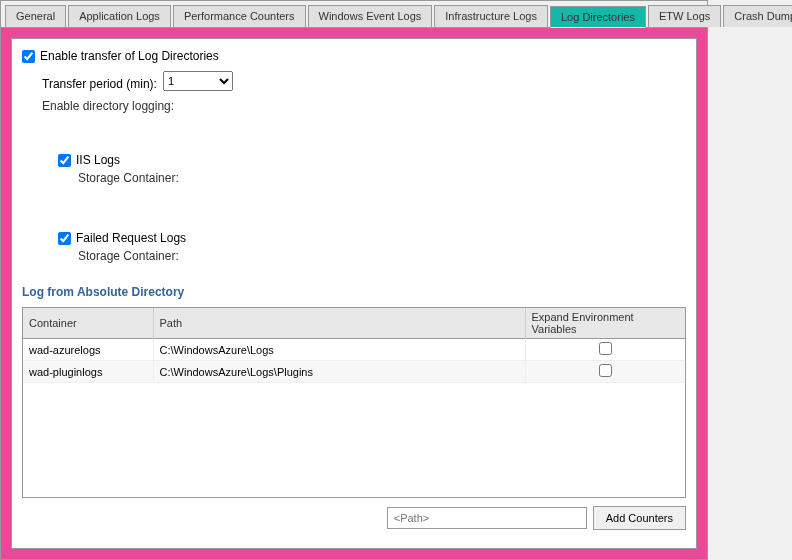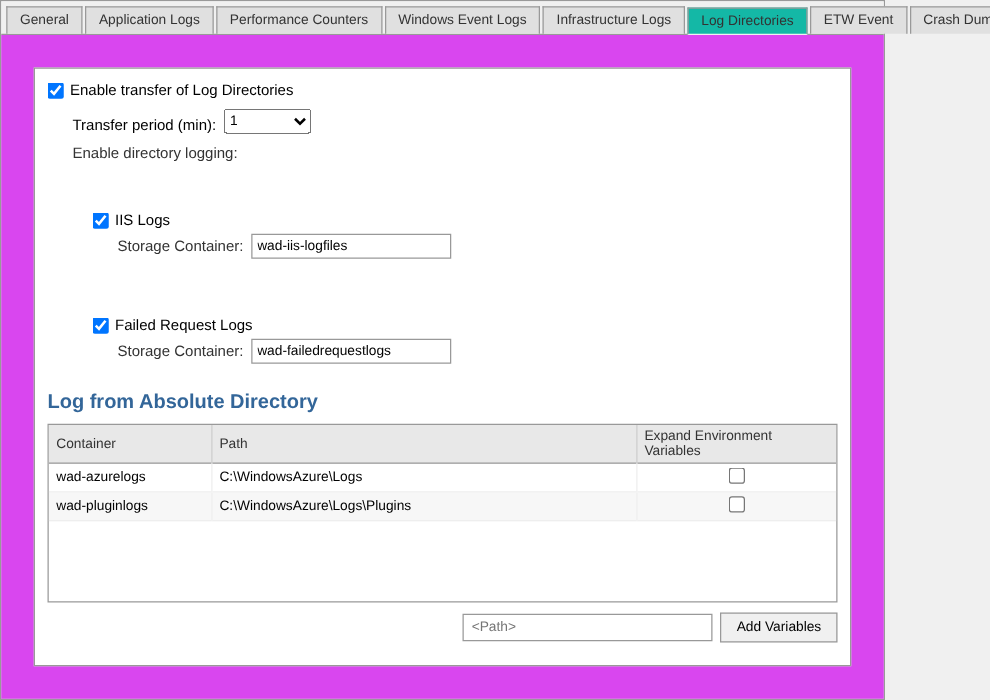--- a/index.html
+++ b/index.html
@@ -40,22 +40,22 @@
     }
     .tab.active {
       background: #14b8a6;
       border-bottom: 1px solid #f0f0f0;
       z-index: 1;
       position: relative;
       top: 1px;
     }
     .content {
       flex: 1;
-      padding: 26px;
-      background: #d946ef;
+      padding: 10px;
+      background: #ec4899;
       display: flex;
       flex-direction: column;
     }
     .panel {
       flex: 1;
       border: 1px solid #999;
       background: #fff;
       padding: 10px;
       display: flex;
       flex-direction: column;
@@ -114,21 +114,21 @@
       text-align: center;
     }
     .storage-row input[type="text"] {
       height: 20px;
       font-size: 11px;
       border: 1px solid #999;
       padding: 1px 4px;
       width: 160px;
     }
     .section-title {
-      font-size: 16px;
+      font-size: 12px;
       font-weight: bold;
       color: #336699;
       margin-top: 10px;
       margin-bottom: 8px;
     }
     .table-container {
       border: 1px solid #999;
       flex: 1;
       overflow: auto;
       margin-bottom: 0;
@@ -216,21 +216,21 @@
 <body>
 
 <div class="dialog">
   <div class="tabs">
     <div class="tab">General</div>
     <div class="tab">Application Logs</div>
     <div class="tab">Performance Counters</div>
     <div class="tab">Windows Event Logs</div>
     <div class="tab">Infrastructure Logs</div>
     <div class="tab active">Log Directories</div>
-    <div class="tab">ETW Event</div>
+    <div class="tab">ETW Logs</div>
     <div class="tab">Crash Dumps</div>
   </div>
 
   <div class="content">
     <div class="panel">
 
       <div class="enable-row">
         <input type="checkbox" checked="" style="">
         <label>Enable transfer of Log Directories</label>
       </div>
@@ -246,32 +246,30 @@
 
       <div class="enable-dir-label">Enable directory logging:</div>
 
       <div class="dir-section">
         <div class="check-row">
           <input type="checkbox" checked="" style="">
           <label>IIS Logs</label>
         </div>
         <div class="storage-row">
           <label>Storage Container:</label>
-          <input type="text" value="wad-iis-logfiles" style="">
         </div>
       </div>
 
       <div class="dir-section">
         <div class="check-row">
           <input type="checkbox" checked="" style="">
           <label>Failed Request Logs</label>
         </div>
         <div class="storage-row">
           <label>Storage Container:</label>
-          <input type="text" value="wad-failedrequestlogs" style="">
         </div>
       </div>
 
       <div class="section-title">Log from Absolute Directory</div>
 
       <div class="table-container">
         <table>
           <thead>
             <tr>
               <th class="col-container">Container</th>
@@ -290,19 +288,19 @@
                 <td>C:\WindowsAzure\Logs\Plugins</td>
                 <td><input type="checkbox" style=""></td>
               </tr>
             </tbody>
         </table>
       </div>
 
       <div class="bottom-bar">
         <div class="path-row">
           <input type="text" class="path-input" placeholder="&lt;Path&gt;" style="">
-          <button class="btn">Add Variables</button>
+          <button class="btn">Add Counters</button>
         </div>
       </div>
 
     </div>
   </div>
 </div>
 
 </body></html>

